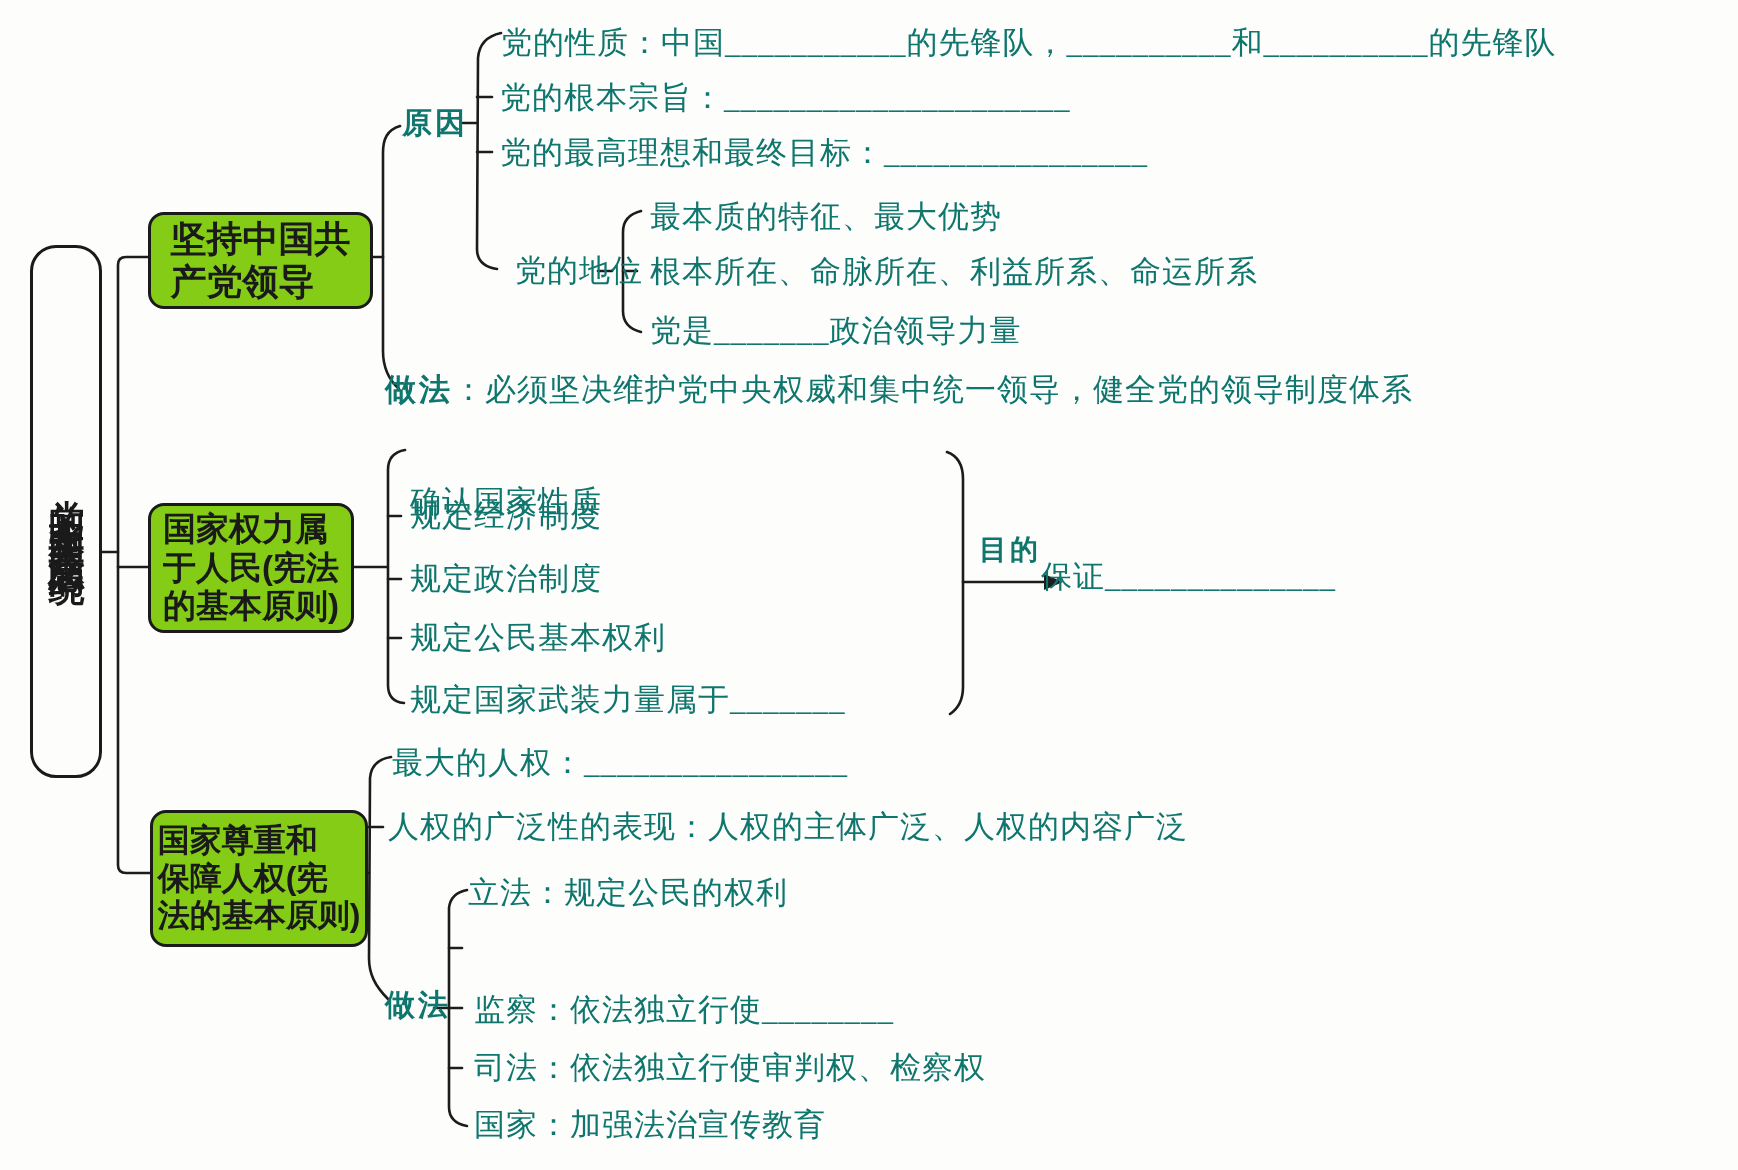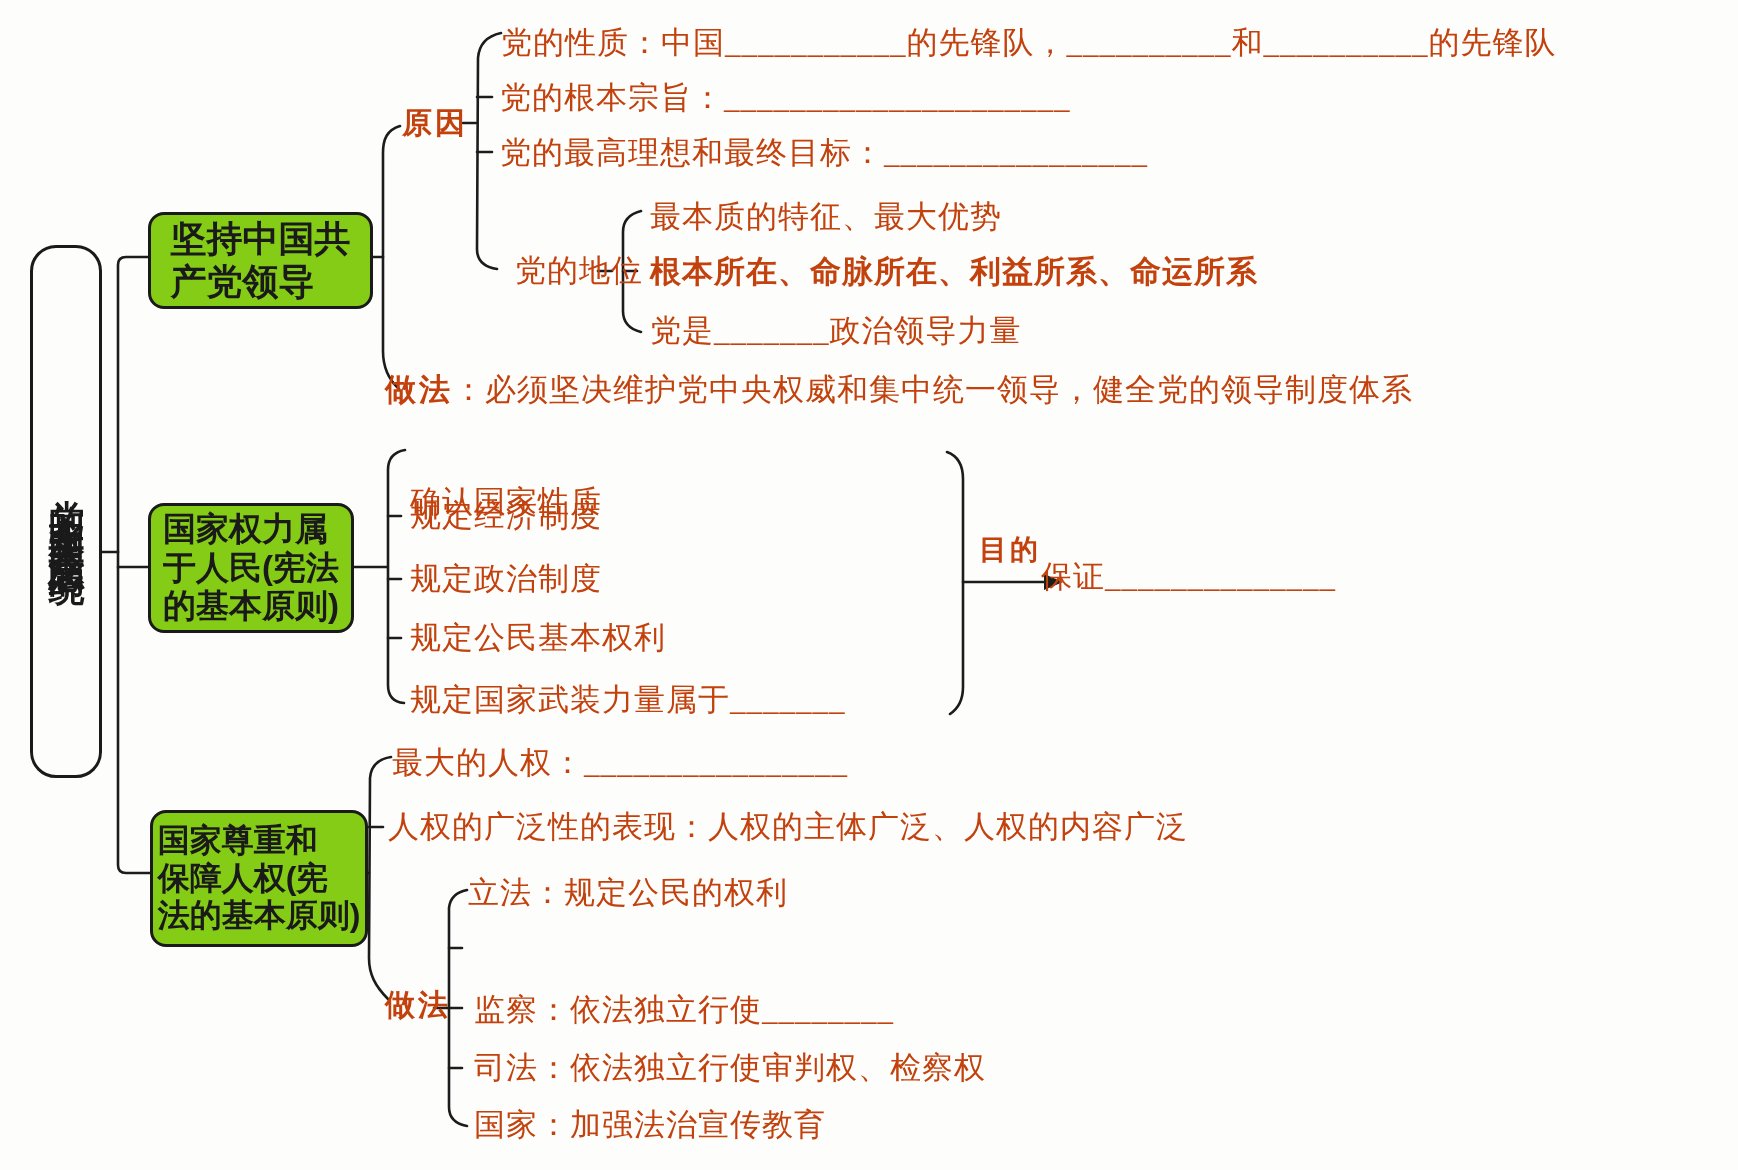--- a/index.html
+++ b/index.html
@@ -10,21 +10,21 @@
     overflow:hidden;
     font-family:"Liberation Serif","DejaVu Serif",serif;
     color:#1a1a1a;
   }
   #connector-layer{position:absolute;left:0;top:0;z-index:0;}
   .txt{
     position:absolute;z-index:1;
     white-space:nowrap;
     font-size:31px;line-height:38px;
     letter-spacing:1px;
-    color:#c2410c;
+    color:#0f766e;
   }
   .lbl{
     font-family:"Liberation Sans","DejaVu Sans",sans-serif;
     font-weight:700;
     letter-spacing:3px;
   }
   .node-box{
     position:absolute;z-index:1;
     border:3px solid #1a1a1a;
     border-radius:16px;
@@ -105,21 +105,21 @@
     <span>坚持中国共
 产党领导</span>
   </div>
 
   <div class="txt lbl" style="left:402px;top:104px;font-size:30px;">原因</div>
   <div class="txt" style="left:501px;top:24px;">党的性质：中国___________的先锋队，__________和__________的先锋队</div>
   <div class="txt" style="left:500px;top:79px;">党的根本宗旨：_____________________</div>
   <div class="txt" style="left:500px;top:134px;">党的最高理想和最终目标：________________</div>
   <div class="txt" style="left:515px;top:252px;">党的地位</div>
   <div class="txt" style="left:650px;top:198px;">最本质的特征、最大优势</div>
-  <div class="txt" style="left:650px;top:253px;font-weight:bold;">根本所在、命脉所在、利益所系、命运所系</div>
+  <div class="txt" style="left:650px;top:253px;">根本所在、命脉所在、利益所系、命运所系</div>
   <div class="txt" style="left:385px;top:371px;"><span class="lbl">做法</span><span>：必须坚决维护党中央权威和集中统一领导，健全党的领导制度体系</span></div>
   <div class="txt" style="left:650px;top:312px;">党是_______政治领导力量</div>
 
   <div class="node-box" style="left:148px;top:503px;width:200px;height:124px;font-size:33px;">
     <span>国家权力属
 于人民(宪法
 的基本原则)</span>
   </div>
 
   <div class="txt" style="left:410px;top:439px;margin-top:44px;">确认国家性质</div>

